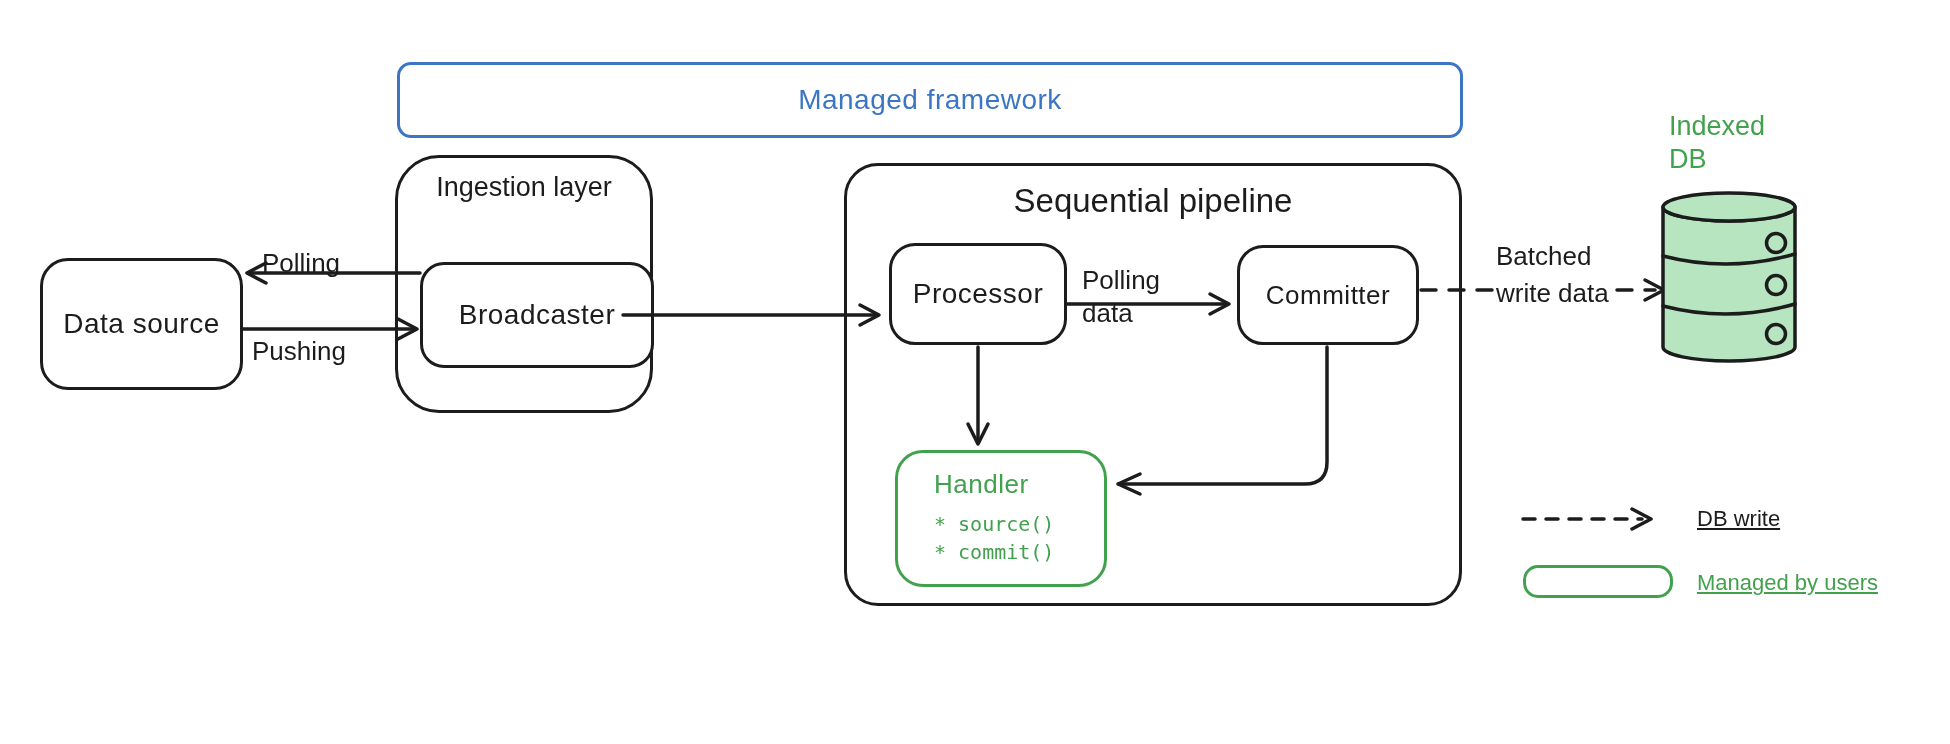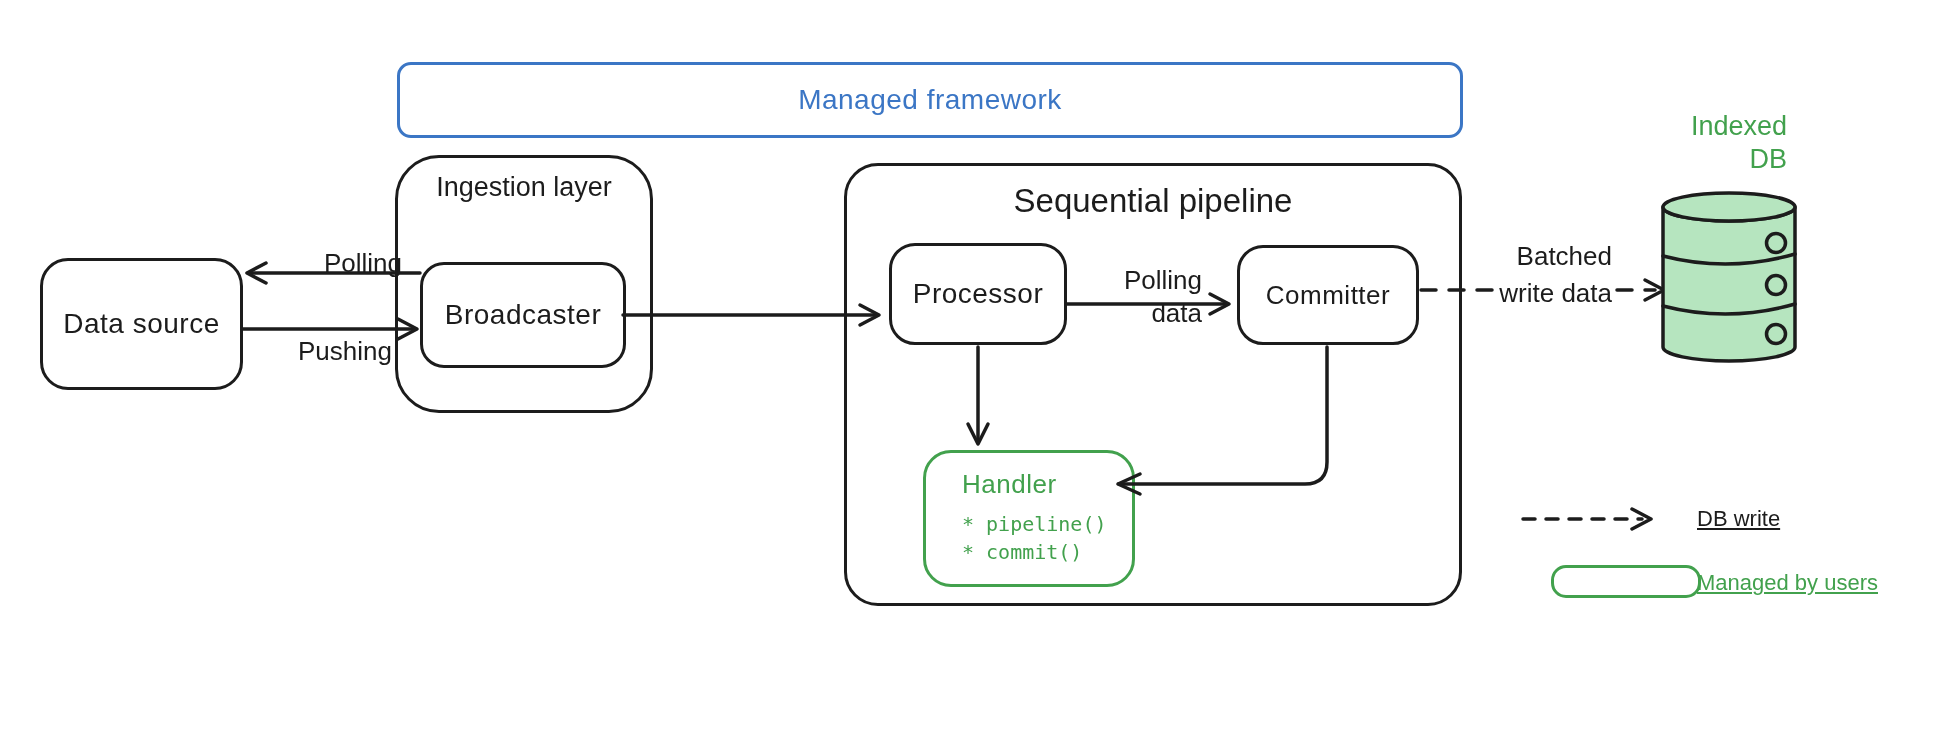--- a/index.html
+++ b/index.html
@@ -9,22 +9,22 @@
     --ink:#1c1c1c;
   }
   html,body{margin:0;padding:0;background:#ffffff;}
   #stage{
     position:relative;width:1950px;height:744px;background:#ffffff;overflow:hidden;
     font-family:"Liberation Sans",sans-serif;color:var(--ink);
   }
   .box{position:absolute;box-sizing:border-box;border:3.5px solid var(--ink);background:transparent;}
   .leaf{background:#ffffff;display:flex;align-items:center;justify-content:center;}
   .blue-box{border-color:var(--accent-blue);}
-  .green-box{border-color:var(--accent-green);margin-left:28px;}
-  .lbl{position:absolute;text-align:right;line-height:1.2;white-space:normal;}
+  .green-box{border-color:var(--accent-green);}
+  .lbl{position:absolute;text-align:left;line-height:1.2;white-space:normal;}
   .node-text{font-size:28px;letter-spacing:0.5px;}
   .edge-lbl{font-size:26px;}
   .container-title{text-align:center;font-size:27px;margin-top:14px;}
   .pipeline-title{font-size:33px;margin-top:16px;}
   .blue-text{color:var(--accent-blue);}
   .green-text{color:var(--accent-green);}
   svg{position:absolute;left:0;top:0;z-index:5;}
   .stroke{stroke:var(--ink);stroke-width:3.5;fill:none;stroke-linecap:round;stroke-linejoin:round;}
   .dashed{stroke-dasharray:15 13;}
   .dashed-sm{stroke-dasharray:12 11;}
@@ -48,41 +48,41 @@
   </div>
 
   <div class="box" style="left:395px;top:155px;width:258px;height:258px;border-radius:44px;">
     <div class="container-title">Ingestion layer</div>
   </div>
 
   <div class="box leaf" style="left:40px;top:258px;width:203px;height:132px;border-radius:28px;">
     <span class="node-text">Data source</span>
   </div>
 
-  <div class="box leaf" style="left:420px;top:262px;width:206px;height:106px;border-radius:24px;">
+  <div class="box leaf" style="left:420px;top:262px;width:234px;height:106px;border-radius:24px;">
     <span class="node-text">Broadcaster</span>
   </div>
 
   <div class="box" style="left:844px;top:163px;width:618px;height:443px;border-radius:34px;">
     <div class="container-title pipeline-title">Sequential pipeline</div>
   </div>
 
   <div class="box leaf" style="left:889px;top:243px;width:178px;height:102px;border-radius:26px;">
     <span class="node-text">Processor</span>
   </div>
 
   <div class="box leaf" style="left:1237px;top:245px;width:182px;height:100px;border-radius:26px;">
     <span class="node-text" style="font-size:26px;">Committer</span>
   </div>
 
   <div class="box green-box whitebg" style="left:895px;top:450px;width:212px;height:137px;border-radius:28px;">
     <div class="handler-content">
       <div class="handler-title">Handler</div>
       <div class="handler-methods">
-        <div class="handler-method">* pipeline()</div>
+        <div class="handler-method">* source()</div>
         <div class="handler-method">* commit()</div>
       </div>
     </div>
   </div>
 
   <svg width="1950" height="744" viewBox="0 0 1950 744" aria-hidden="true">
 
     <g>
       <path class="stroke" d="M420,273 H248"></path>
       <path class="stroke" d="M266,263 L247,273 M266,283 L247,273"></path>

